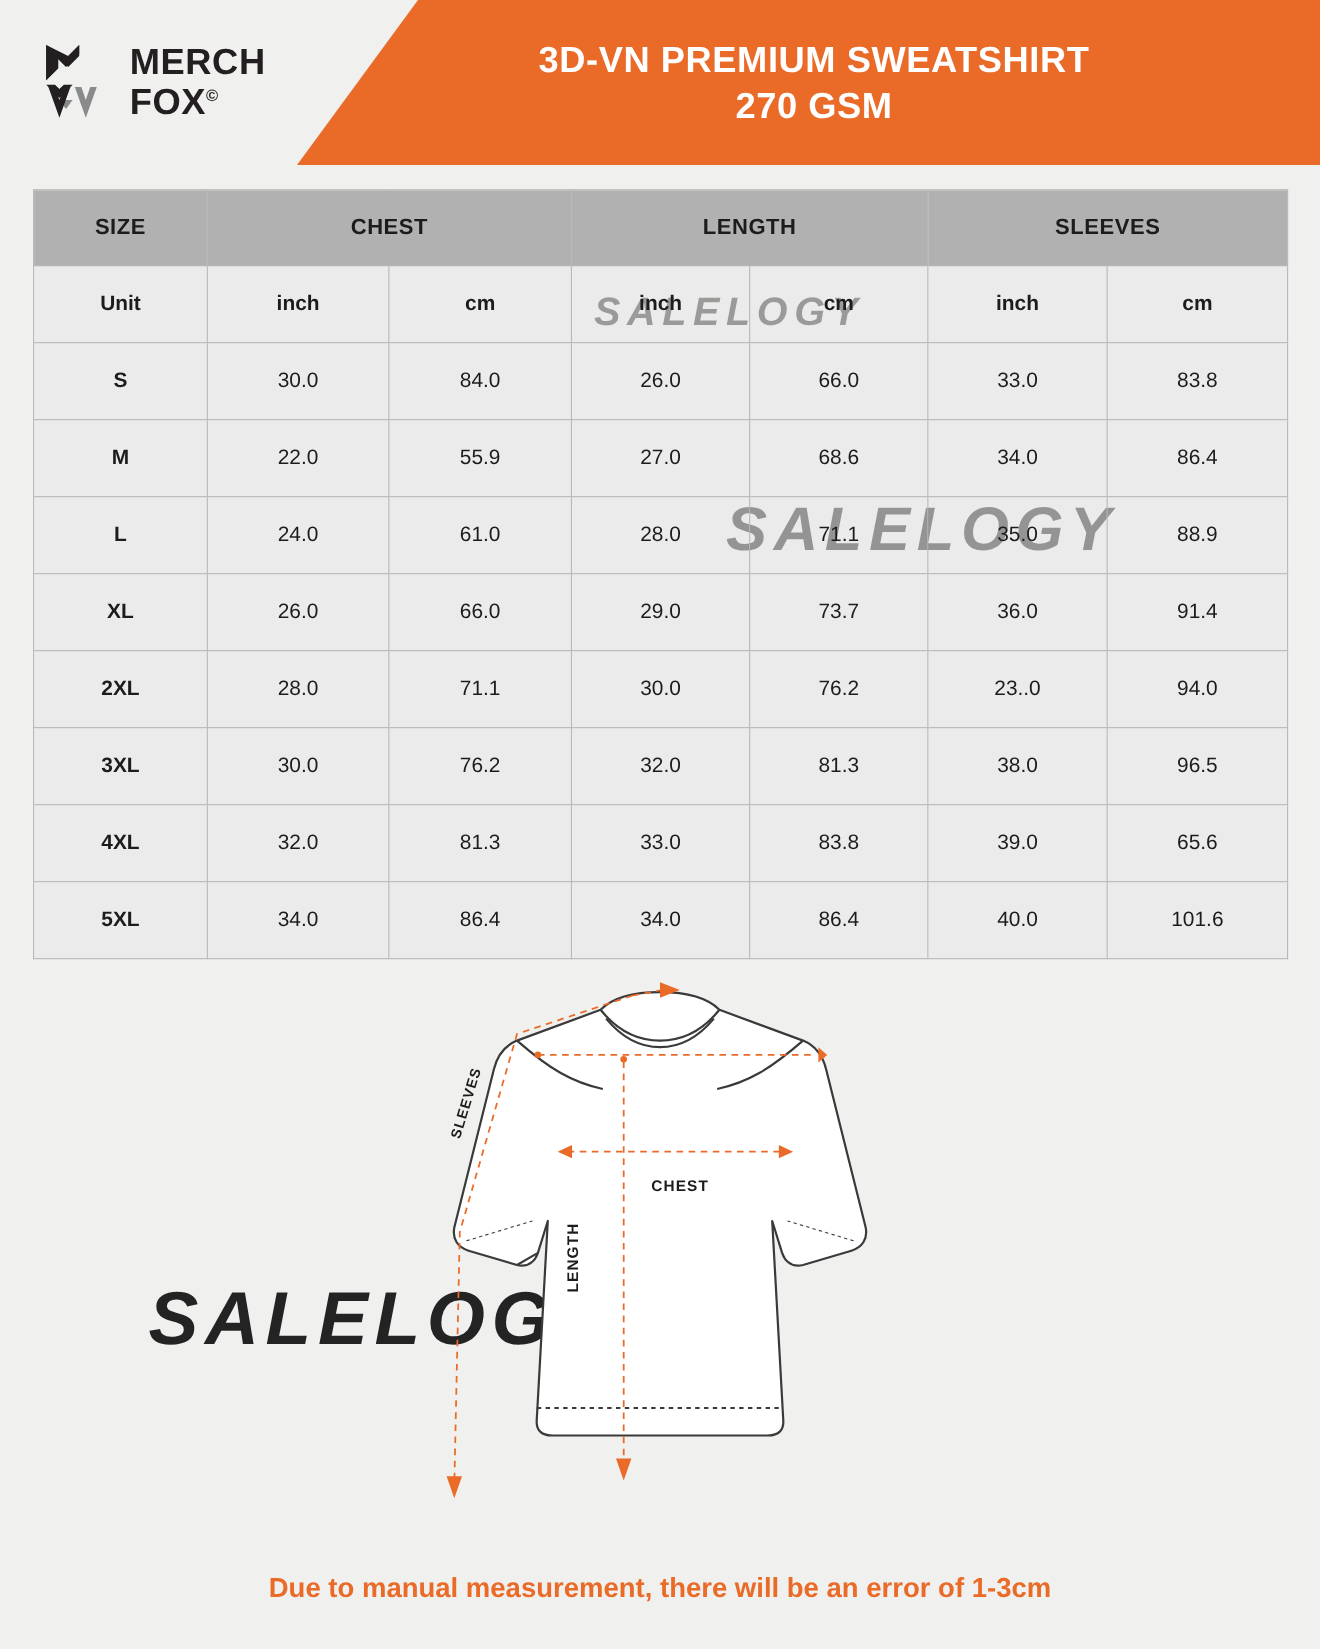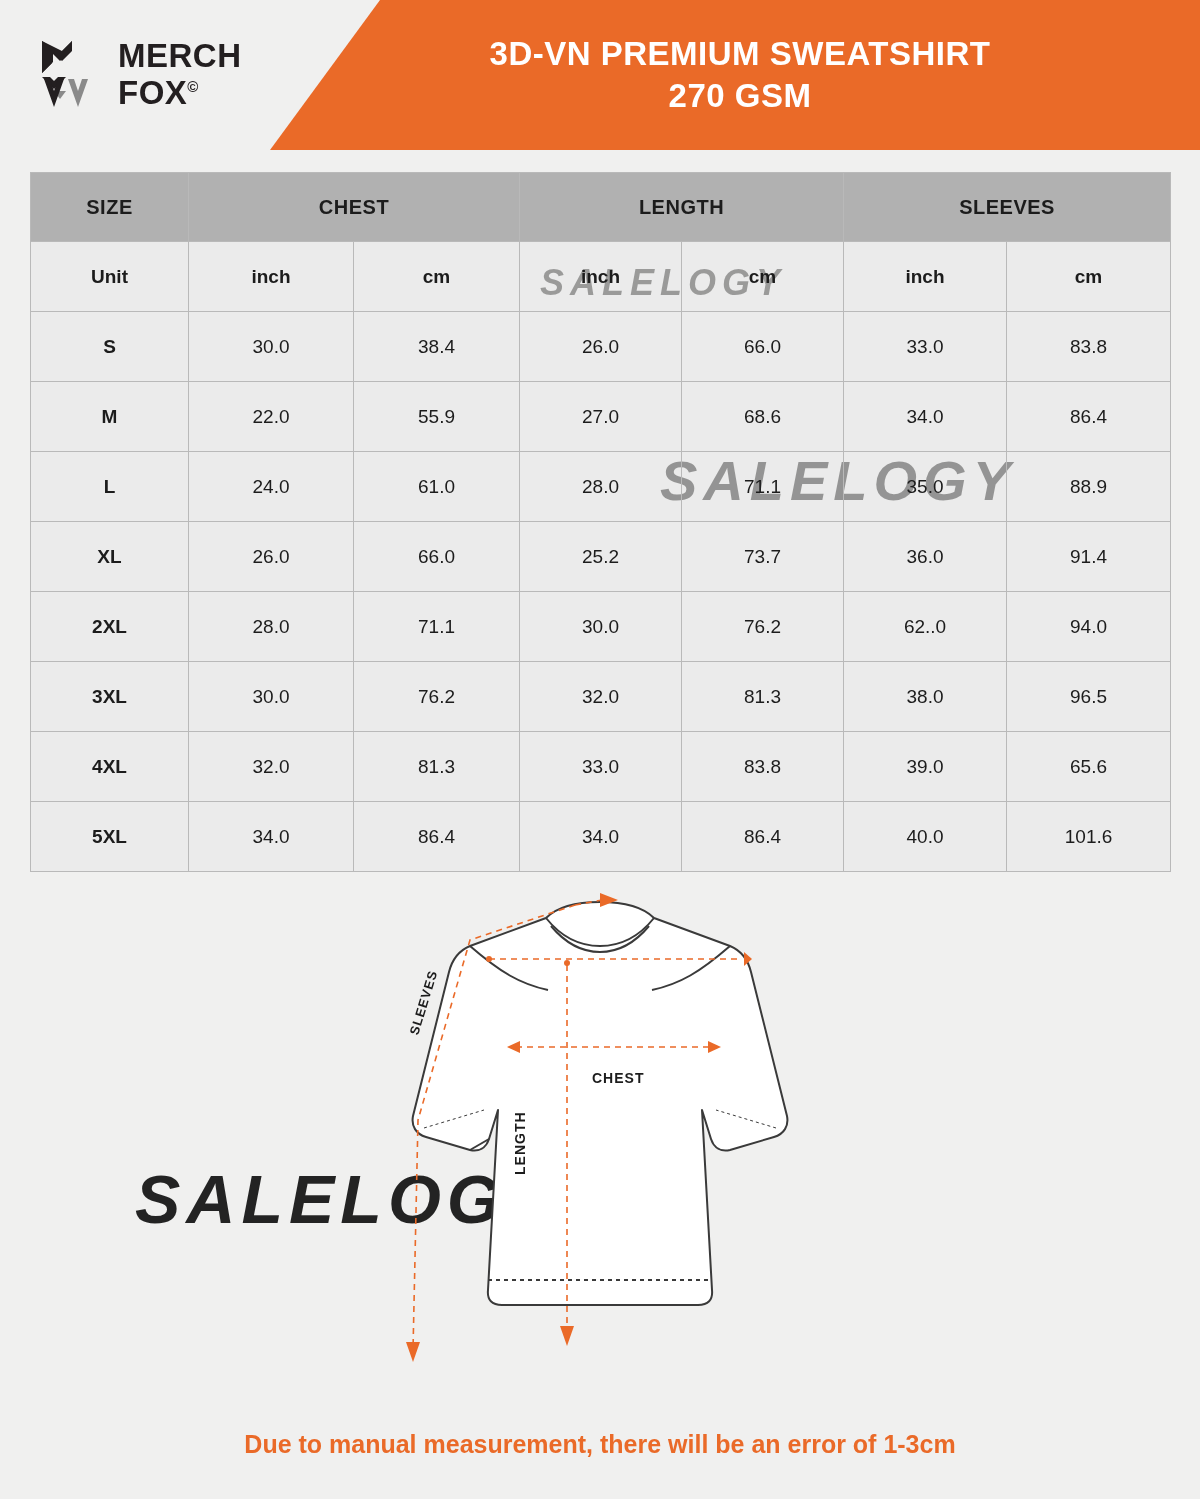--- a/index.html
+++ b/index.html
@@ -218,21 +218,21 @@
         <td>cm</td>
         <td>inch</td>
         <td>cm</td>
         <td>inch</td>
         <td>cm</td>
       </tr>
 
       <tr>
         <td class="size-cell">S</td>
         <td>30.0</td>
-        <td>38.4</td>
+        <td>84.0</td>
         <td>26.0</td>
         <td>66.0</td>
         <td>33.0</td>
         <td>83.8</td>
       </tr>
       <tr>
         <td class="size-cell">M</td>
         <td>22.0</td>
         <td>55.9</td>
         <td>27.0</td>
@@ -246,32 +246,32 @@
         <td>61.0</td>
         <td>28.0</td>
         <td>71.1</td>
         <td>35.0</td>
         <td>88.9</td>
       </tr>
       <tr>
         <td class="size-cell">XL</td>
         <td>26.0</td>
         <td>66.0</td>
-        <td>25.2</td>
+        <td>29.0</td>
         <td>73.7</td>
         <td>36.0</td>
         <td>91.4</td>
       </tr>
       <tr>
         <td class="size-cell">2XL</td>
         <td>28.0</td>
         <td>71.1</td>
         <td>30.0</td>
         <td>76.2</td>
-        <td>62..0</td>
+        <td>23..0</td>
         <td>94.0</td>
       </tr>
       <tr>
         <td class="size-cell">3XL</td>
         <td>30.0</td>
         <td>76.2</td>
         <td>32.0</td>
         <td>81.3</td>
         <td>38.0</td>
         <td>96.5</td>

